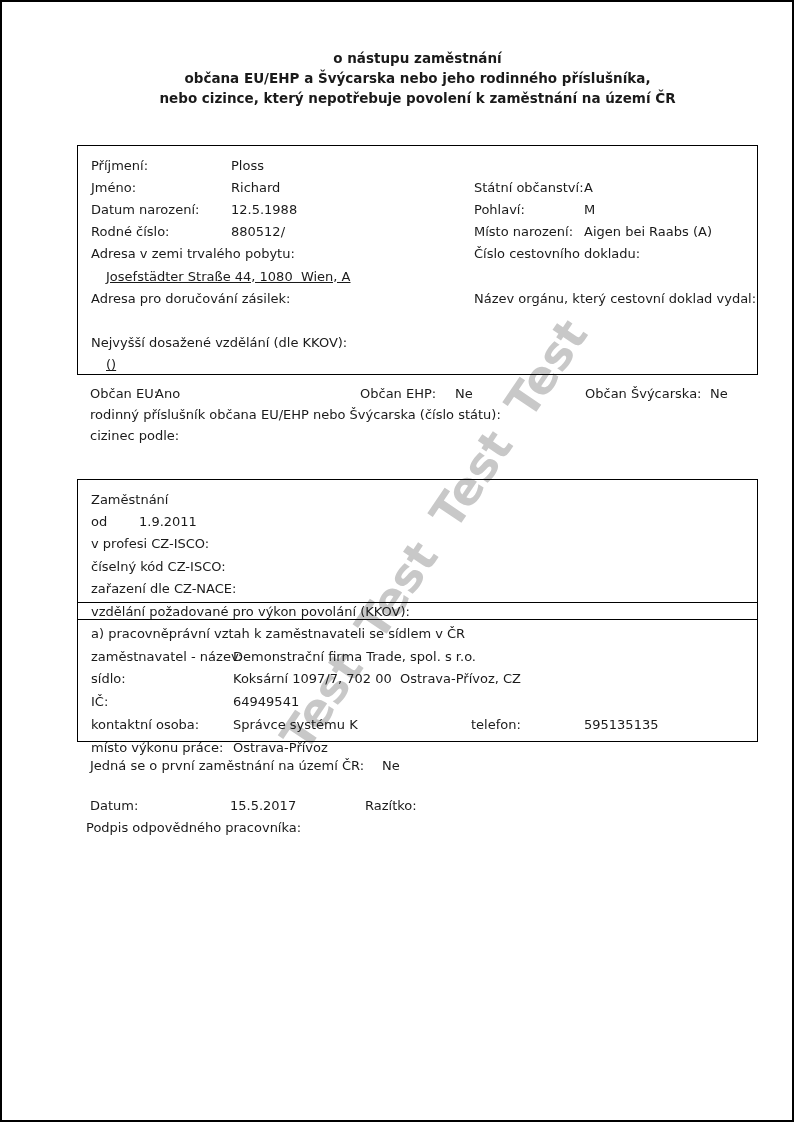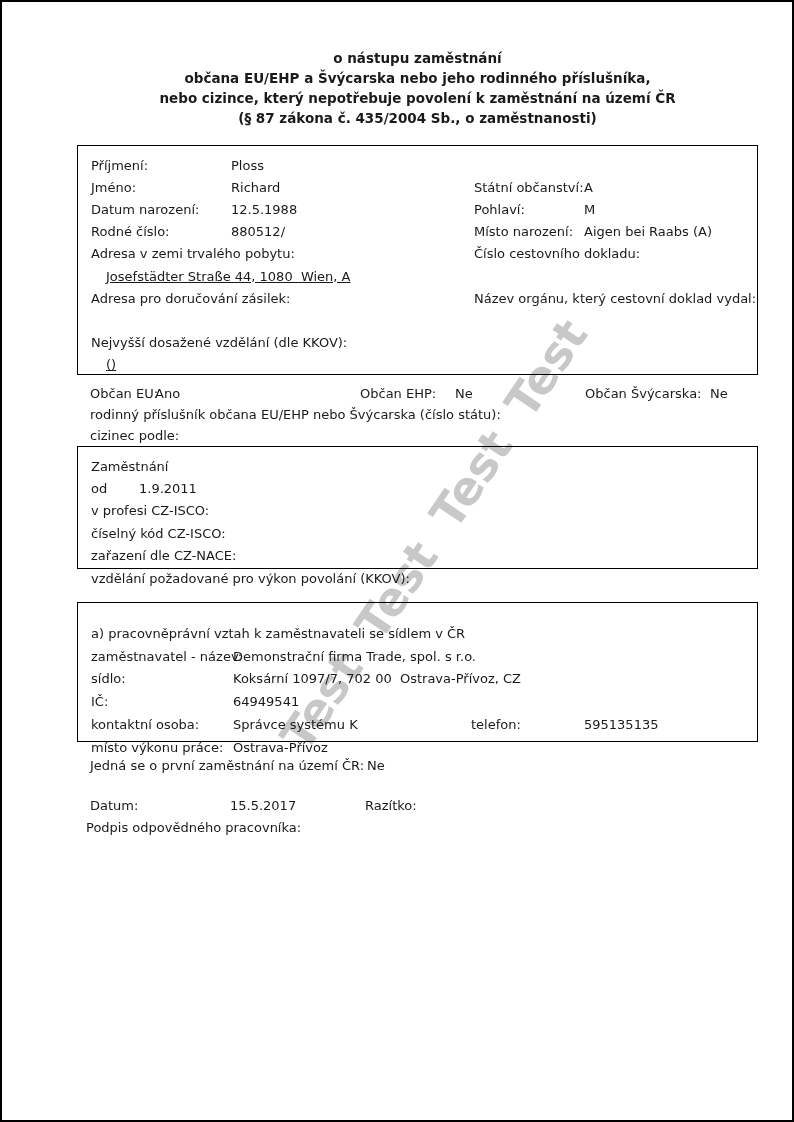--- a/index.html
+++ b/index.html
@@ -24,57 +24,56 @@
     z-index:0;
     user-select:none;
   }
   .content { position:absolute; left:75px; top:0; width:681px; z-index:1; }
   .title-block { position:absolute; top:46px; left:0; width:100%;
     text-align:center; font-weight:bold; line-height:20px; font-size:13.5px; }
   .title-block .main-line { font-size:14.5px; }
   .fbox { position:absolute; left:0; box-sizing:border-box;
     border:1px solid #000; width:681px; padding:0 13px; background:transparent; }
   .box1 { top:143px; height:230px; padding-top:8px; }
-  .box2 { top:444px; height:123px; padding-top:8px; }
+  .box2 { top:477px; height:141px; padding-top:8px; }
   .box3 { top:600px; height:140px; padding-top:19px; }
   .r { display:grid; align-items:center; }
   .box1 .r { grid-template-columns:140px 243px 110px 1fr; height:22.2px; }
   .box2 .r { grid-template-columns:48px 1fr; height:22.4px; }
   .box3 .r { grid-template-columns:142px 238px 113px 1fr; height:22.8px; }
   .span2 { grid-column:1 / 3; }
   .span2r { grid-column:3 / 5; }
   .span4 { grid-column:1 / 5; }
   .span2b { grid-column:1 / 3; }
   .b { font-weight:normal; }
   .cell { white-space:pre; overflow:visible; }
   .indent { padding-left:15px;text-decoration:underline; }
   .status-block { position:absolute; top:381px; left:13px; width:655px; line-height:21px; }
   .status-row1 { display:flex; }
   .status-row1 .w1 { width:65px; }  .status-row1 .w2 { width:205px; }
   .status-row1 .w3 { width:95px; }  .status-row1 .w4 { width:130px; }
   .status-row1 .w5 { width:125px; }
-  .first-emp { position:absolute; top:755px; left:13px; display:flex; gap:3px; line-height:18px;justify-content:space-between; }
+  .first-emp { position:absolute; top:755px; left:13px; display:flex; gap:18px; line-height:18px;justify-content:space-between; }
   .datum-row { position:absolute; top:795px; left:13px; width:655px;
     display:grid; grid-template-columns:140px 135px 1fr; line-height:18px; }
   .podpis-row { position:absolute; top:817px; left:9px; line-height:18px; }
 </style>
 </head>
 <body>
 
 <div class="page">
 
   <div class="watermark">Test Test Test Test</div>
 
   <div class="content">
 
     <div class="title-block">
       <div>o nástupu zaměstnání</div>
       <div>občana EU/EHP a Švýcarska nebo jeho rodinného příslušníka,</div>
       <div>nebo cizince, který nepotřebuje povolení k zaměstnání na území ČR</div>
-      <div>(§ 87 zákona č. 435/2004 Sb., o zaměstnanosti)</div>
     </div>
 
     <div class="fbox box1">
       <div class="r">
         <span class="cell b">Příjmení:</span>
         <span class="cell">Ploss</span>
         <span class="cell"></span>
         <span class="cell"></span>
       </div>
       <div class="r">

